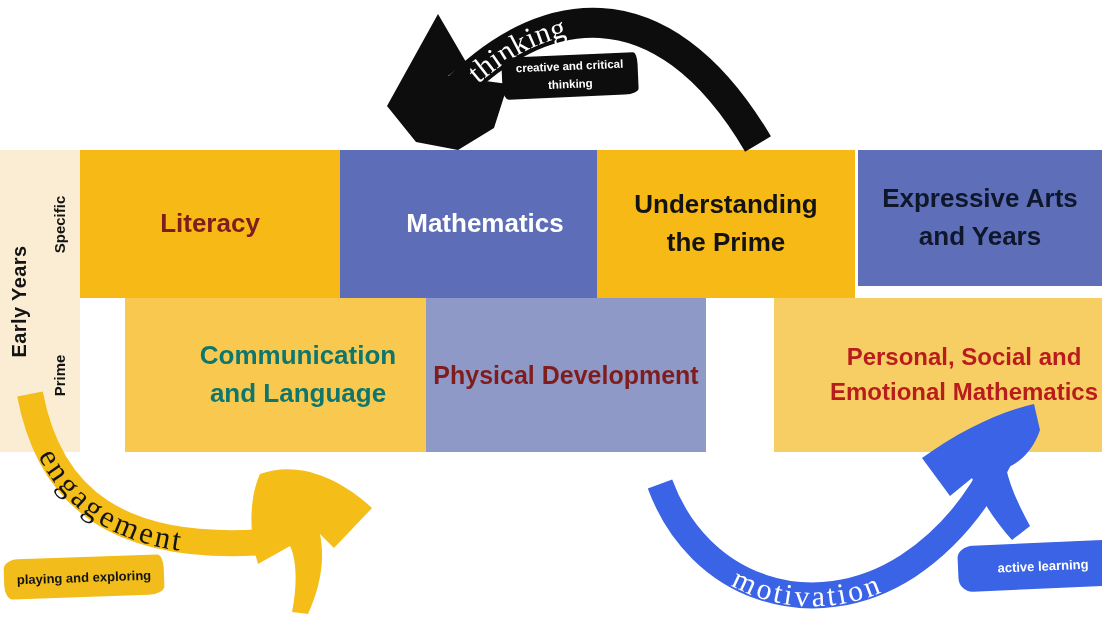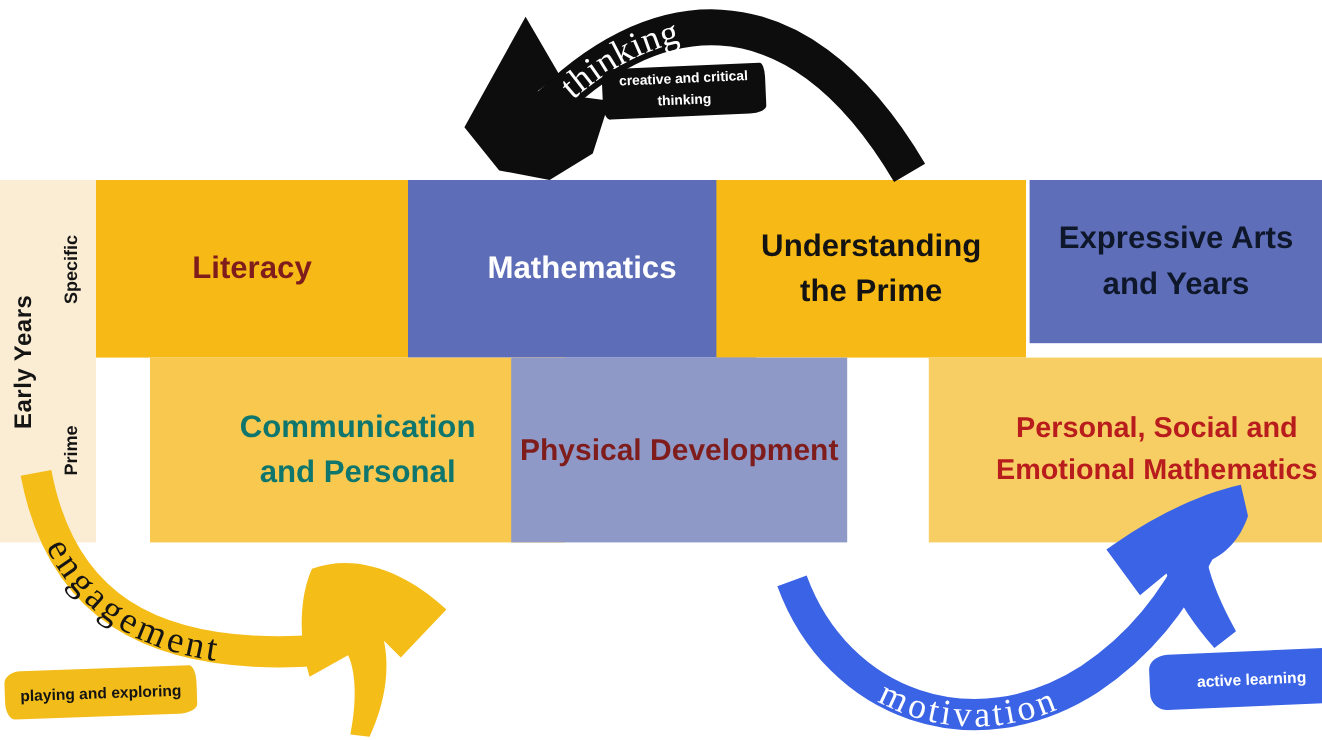--- a/index.html
+++ b/index.html
@@ -72,21 +72,21 @@
     <span class="line">Understanding</span>
     <span class="line">the Prime</span>
   </div>
   <div class="cell fs-top" style="left:858px;top:150px;width:244px;height:136px;background:#5F6EB9;color:#0f172a;">
     <span class="line">Expressive Arts</span>
     <span class="line">and Years</span>
   </div>
 
   <div class="cell fs-cl" style="left:80px;top:298px;width:346px;height:154px;background:#F8C94E;color:#0f766e;margin-left:45px;">
     <span class="line">Communication</span>
-    <span class="line">and Personal</span>
+    <span class="line">and Language</span>
   </div>
   <div class="cell fs-pd" style="left:426px;top:298px;width:280px;height:154px;background:#8E99C8;color:#7f1d1d;">
     <span class="line">Physical Development</span>
     <span class="line"></span>
   </div>
   <div class="cell fs-psed" style="left:774px;top:298px;width:380px;height:154px;background:#F7CE63;color:#b91c1c;">
     <span class="line">Personal, Social and</span>
     <span class="line">Emotional Mathematics</span>
   </div>
 

